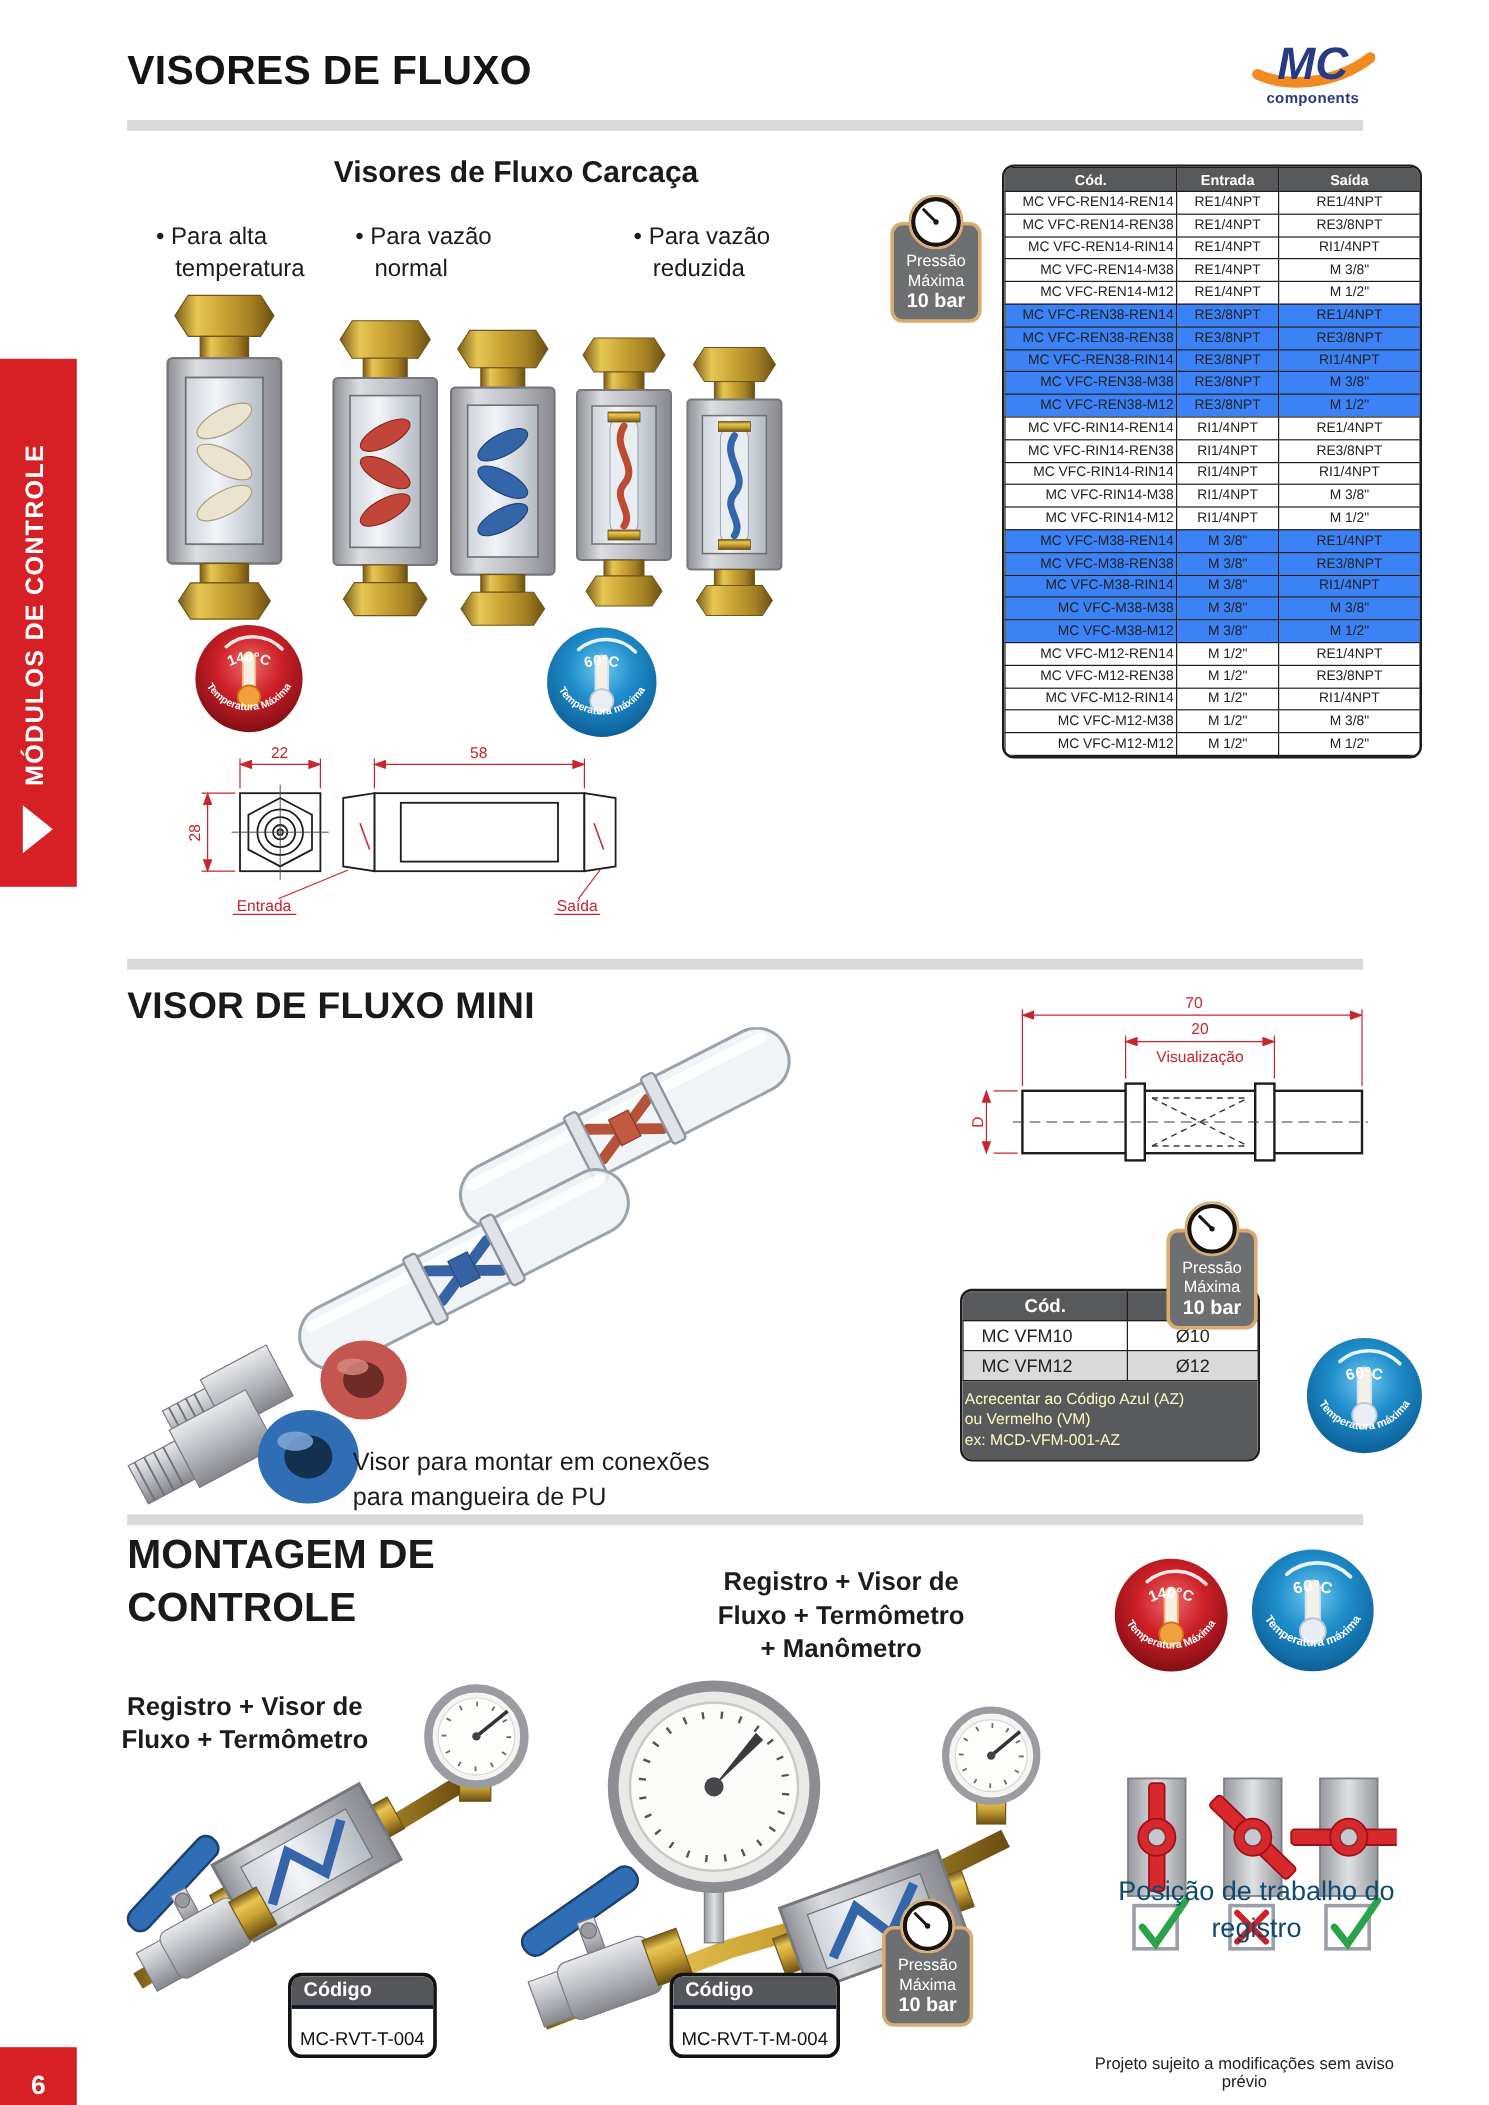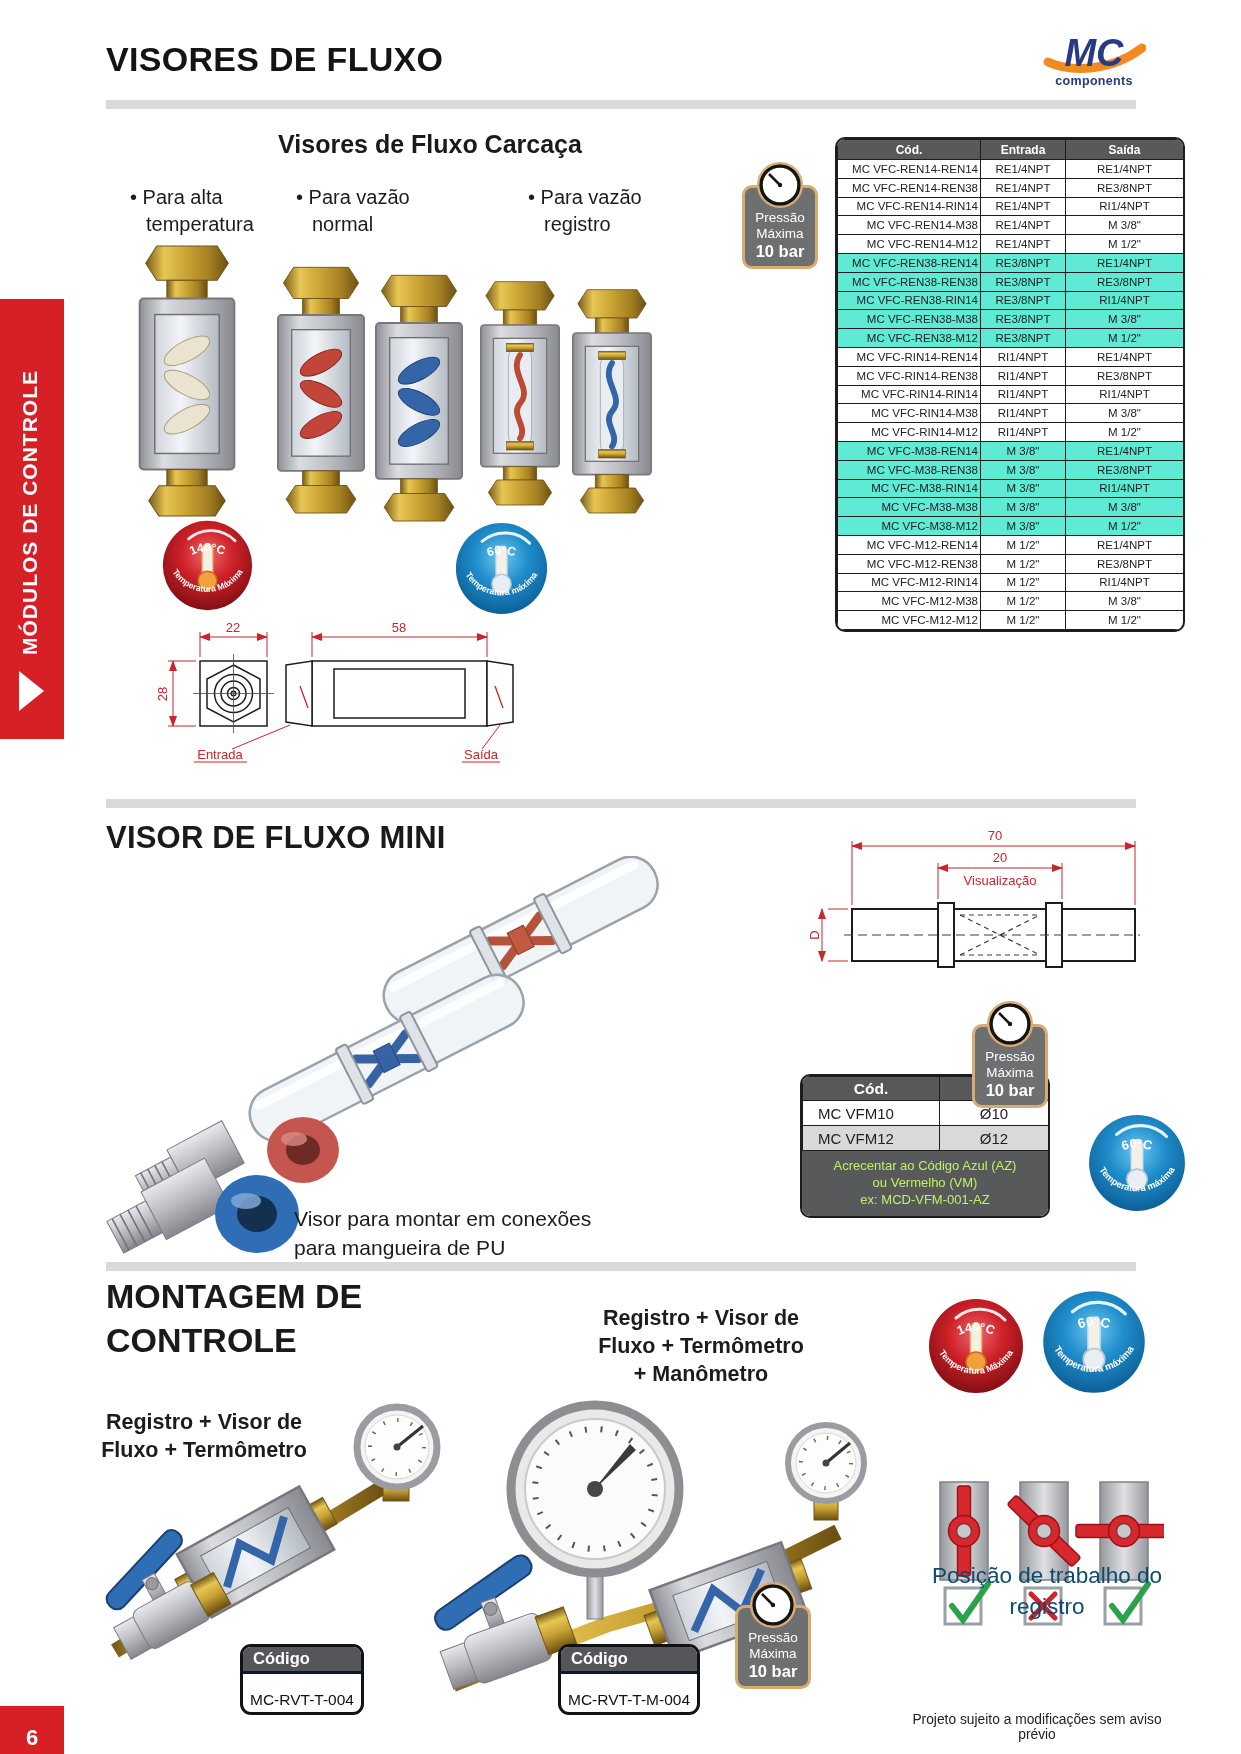--- a/index.html
+++ b/index.html
@@ -36,36 +36,36 @@
   .p-badge .gauge{position:absolute;top:0;left:50%;transform:translateX(-50%);width:46px;height:46px}
 
   .tempB{position:absolute;z-index:6}
 
   
   .vfc-wrap{left:835px;top:121px;width:350px;border:2px solid #1d1d1f;border-radius:10px;overflow:hidden;background:#fff}
   .vfc-wrap table{border-collapse:collapse;width:100%;font-size:11.5px;table-layout:fixed}
   .vfc-wrap th{background:#58595b;color:#fff;height:20px;font-size:12px;border:1px solid #1d1d1f;font-weight:bold}
   .vfc-wrap td{height:18.8px;border:1px solid #1d1d1f;text-align:center;padding:0 2px;white-space:nowrap;color:#222}
   .vfc-wrap td.col-code{text-align:right;padding-left:8px}
-  .vfc-wrap tr.shaded{background:#5eead4}
+  .vfc-wrap tr.shaded{background:#3b82f6}
 
   
   .dim-text{fill:#c8252c;font-size:13px;font-family:"Liberation Sans",sans-serif}
   .dwg-line{stroke:#1d1d1f;fill:none}
 
   
   .sec2-title{left:106px;top:804px;font-size:31px;font-weight:bold;letter-spacing:.2px}
   .mini-caption{left:294px;top:1188px;width:300px;font-size:21px;line-height:29px;color:#1c1c1c}
   .mini-wrap{left:800px;top:1058px;width:250px;border:2px solid #1d1d1f;border-radius:10px;overflow:hidden;background:#fff;z-index:5}
   .mini-wrap table{border-collapse:collapse;width:100%;font-size:15px;table-layout:fixed}
   .mini-wrap th{background:#58595b;color:#fff;height:24px;font-size:15.5px;border:1.5px solid #1d1d1f}
   .mini-wrap td{height:25px;text-align:center;border:1.5px solid #1d1d1f;color:#222}
   .mini-wrap td.col-code{text-align:left;padding-left:15px}
   .mini-wrap tr.shaded{background:#d9d9d9}
-  .mini-note{background:#58595b;color:#bef264;text-align:center;font-size:13px;line-height:17px;padding:6px 2px 8px}
+  .mini-note{background:#58595b;color:#fef9c3;font-size:13px;line-height:17px;padding:6px 2px 8px}
 
   
   .sec3-title{left:106px;top:1258px;font-size:34px;font-weight:bold;line-height:44px}
   .prod-label{font-size:21.5px;font-weight:bold;line-height:28px;text-align:center;color:#1c1c1c}
   .code-badge{border:3px solid #121212;border-radius:11px;overflow:hidden;background:#fff;z-index:6;text-align:center}
   .code-head{background:#55565a;color:#fff;font-weight:bold;font-size:16.5px;padding:2px 10px 3px;
              border-bottom:3px solid #0f172a;text-align:left}
   .code-body{font-size:15.5px;padding:17px 7px 3px;color:#111;white-space:nowrap}
   .valve-note{left:902px;top:1544px;width:290px;text-align:center;font-size:22.5px;line-height:31px;color:#0c4a6e}
   .footer-note{left:896px;top:1696px;width:282px;text-align:center;font-size:13.8px;color:#222}
@@ -145,21 +145,21 @@
   <div class="abs bullet" style="left:130px;top:168px">
     <span>Para alta</span><br>
     <span>temperatura</span>
   </div>
   <div class="abs bullet" style="left:296px;top:168px">
     <span>Para vazão</span><br>
     <span>normal</span>
   </div>
   <div class="abs bullet" style="left:528px;top:168px">
     <span>Para vazão</span><br>
-    <span>registro</span>
+    <span>reduzida</span>
   </div>
 
   <div class="abs visor" style="left:126px;top:216px;width:122px;height:302px"><svg viewBox="0 0 120 300" width="100%" height="100%">
         <polygon points="30,14 90,14 101,31 90,48 30,48 19,31" fill="url(#gGold)" stroke="#6e551a"></polygon>
         <rect x="40" y="48" width="40" height="18" fill="url(#gGold)" stroke="#6e551a"></rect>
         <rect x="13" y="66" width="94" height="170" rx="4" fill="url(#gGray)" stroke="#77787d" stroke-width="2"></rect>
         <rect x="28" y="82" width="64" height="138" fill="url(#gGlass)" stroke="#707176" stroke-width="1.5"></rect>
         <ellipse cx="60" cy="118" rx="25" ry="10" fill="#eae3d0" stroke="#ab9d7d" transform="rotate(-28 60 118)"></ellipse>
         <ellipse cx="60" cy="152" rx="25" ry="10" fill="#eae3d0" stroke="#ab9d7d" transform="rotate(28 60 152)"></ellipse>
         <ellipse cx="60" cy="186" rx="25" ry="10" fill="#eae3d0" stroke="#ab9d7d" transform="rotate(-28 60 186)"></ellipse>

